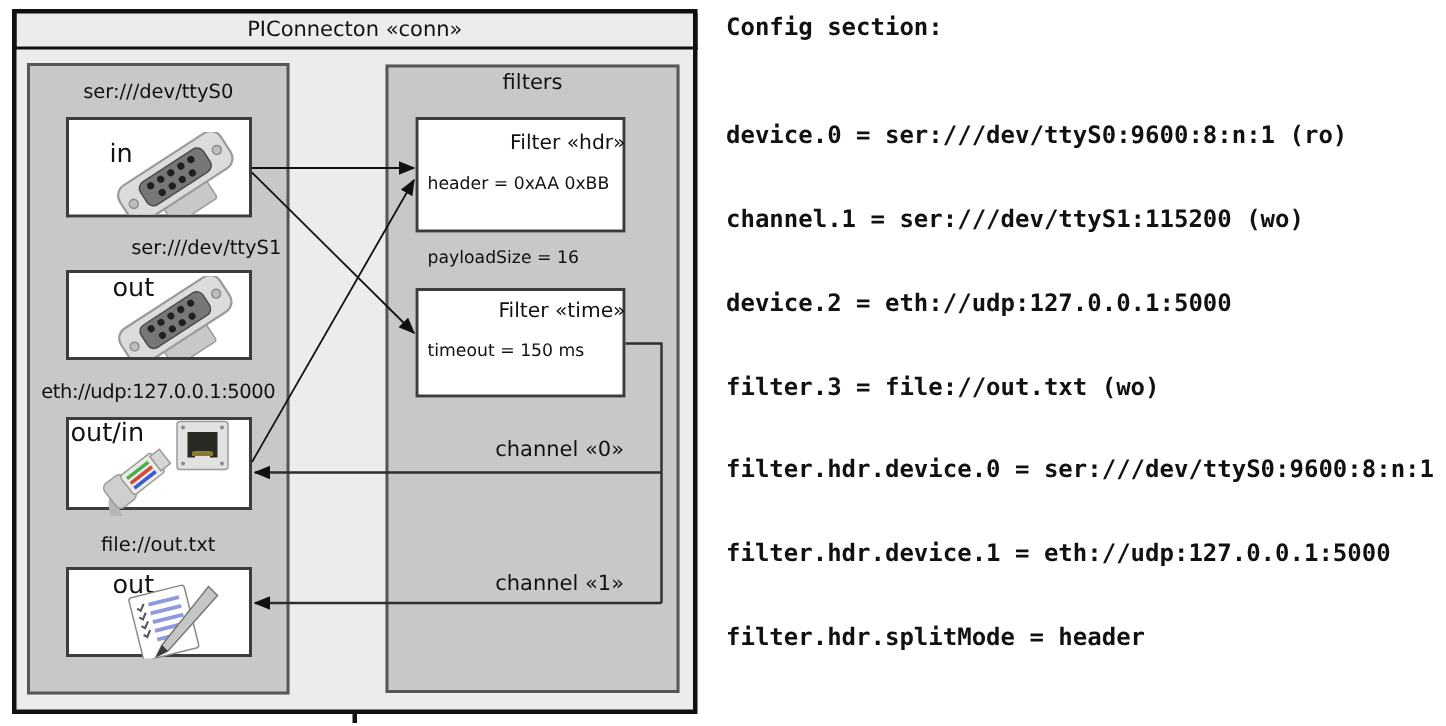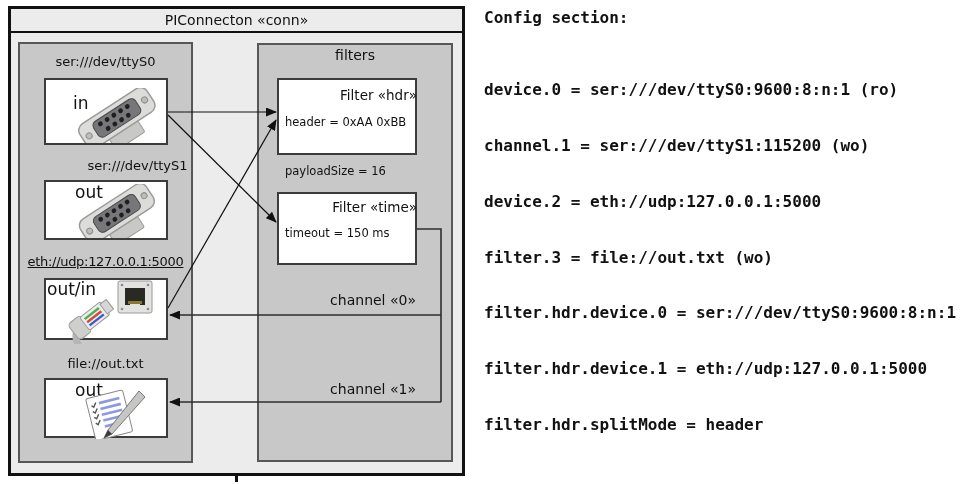--- a/index.html
+++ b/index.html
@@ -29,21 +29,21 @@
   
   .group{background:var(--group-bg);border:2px solid var(--group-border);box-sizing:border-box;}
   #devices-group{left:18px;top:42px;width:175px;height:421px;}
   #filters-group{left:257px;top:43px;width:196px;height:419px;}
   #filters-title{left:257px;top:47px;width:196px;text-align:center;font-size:14px;}
 
   
   .dev-label{left:18px;width:175px;text-align:center;font-size:13px;white-space:nowrap;}
   #dev0-label{top:54px;}
   #dev1-label{top:158px;padding-left:32px;}
-  #dev2-label{top:254px;letter-spacing:-0.3px;text-decoration:underline;}
+  #dev2-label{top:254px;letter-spacing:-0.3px;}
   #dev3-label{top:356px;}
 
   
   .dev-box{background:var(--box-bg);border:2px solid var(--box-border);box-sizing:border-box;}
   #dev0-box{left:44px;top:78px;width:124px;height:67px;}
   #dev1-box{left:44px;top:180px;width:124px;height:60px;}
   #dev2-box{left:44px;top:278px;width:124px;height:62px;}
   #dev3-box{left:44px;top:378px;width:124px;height:60px;}
 
   .port-label{font-size:17px;line-height:17px;white-space:nowrap;}

